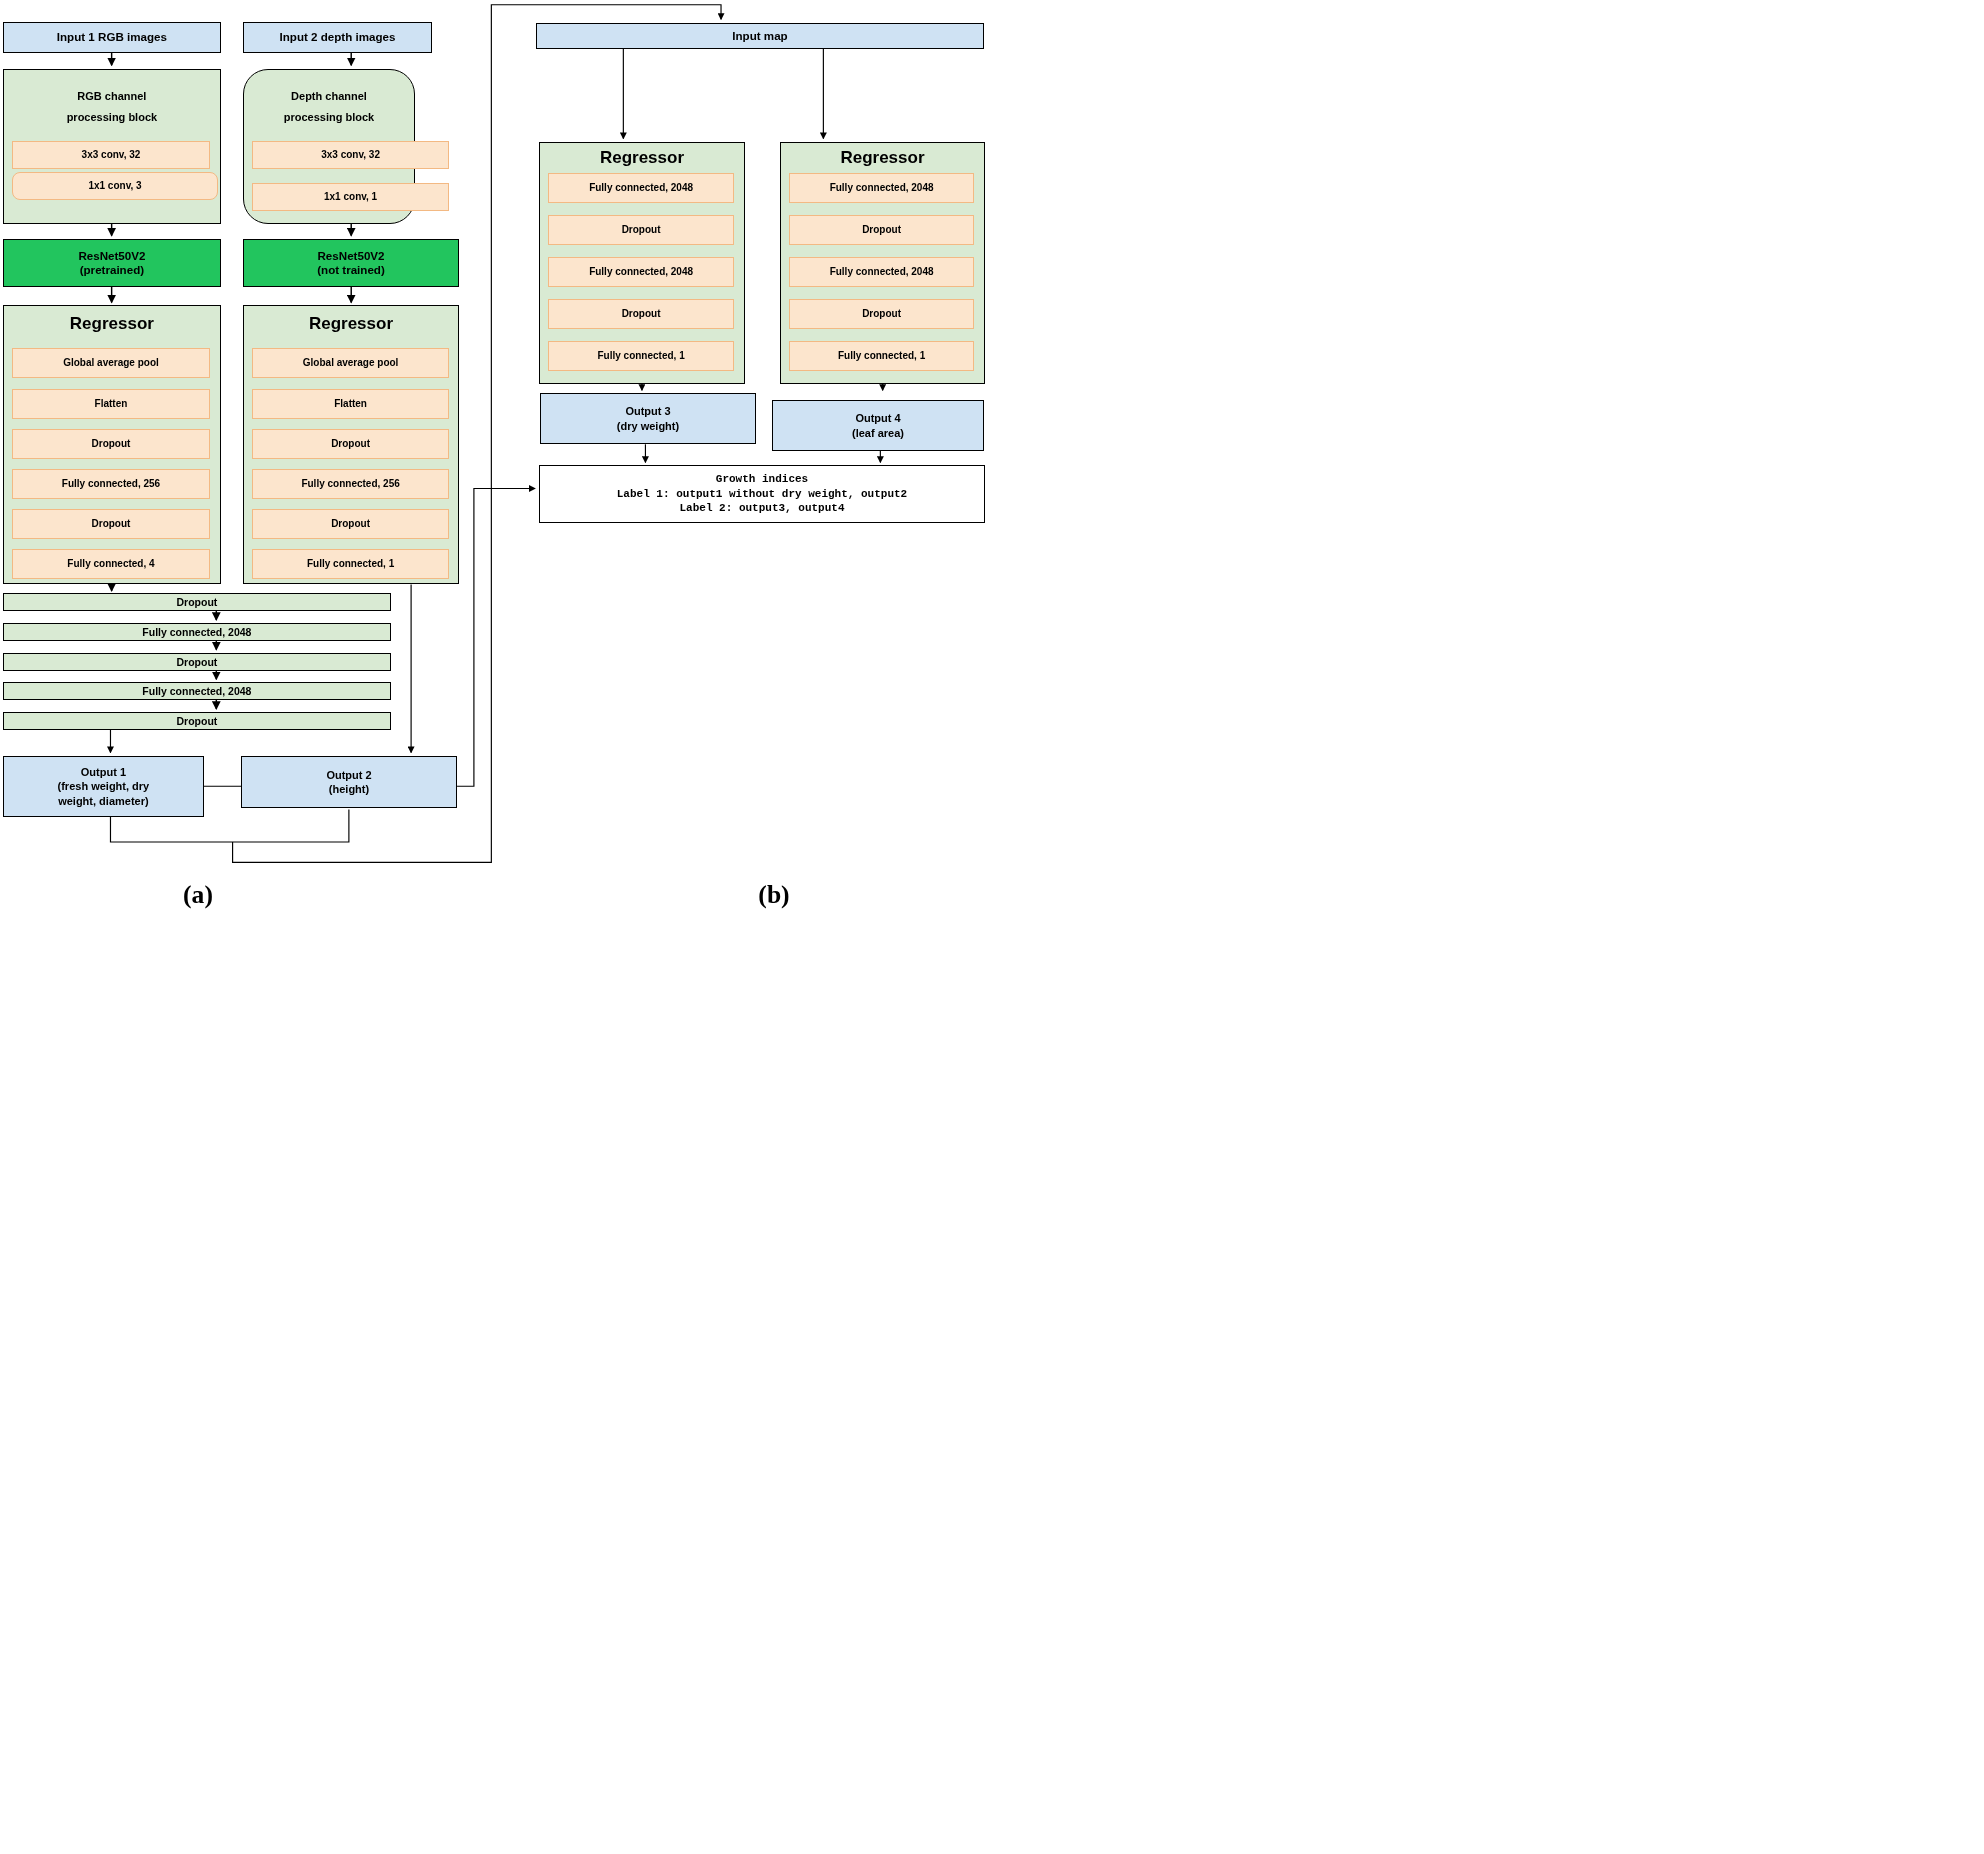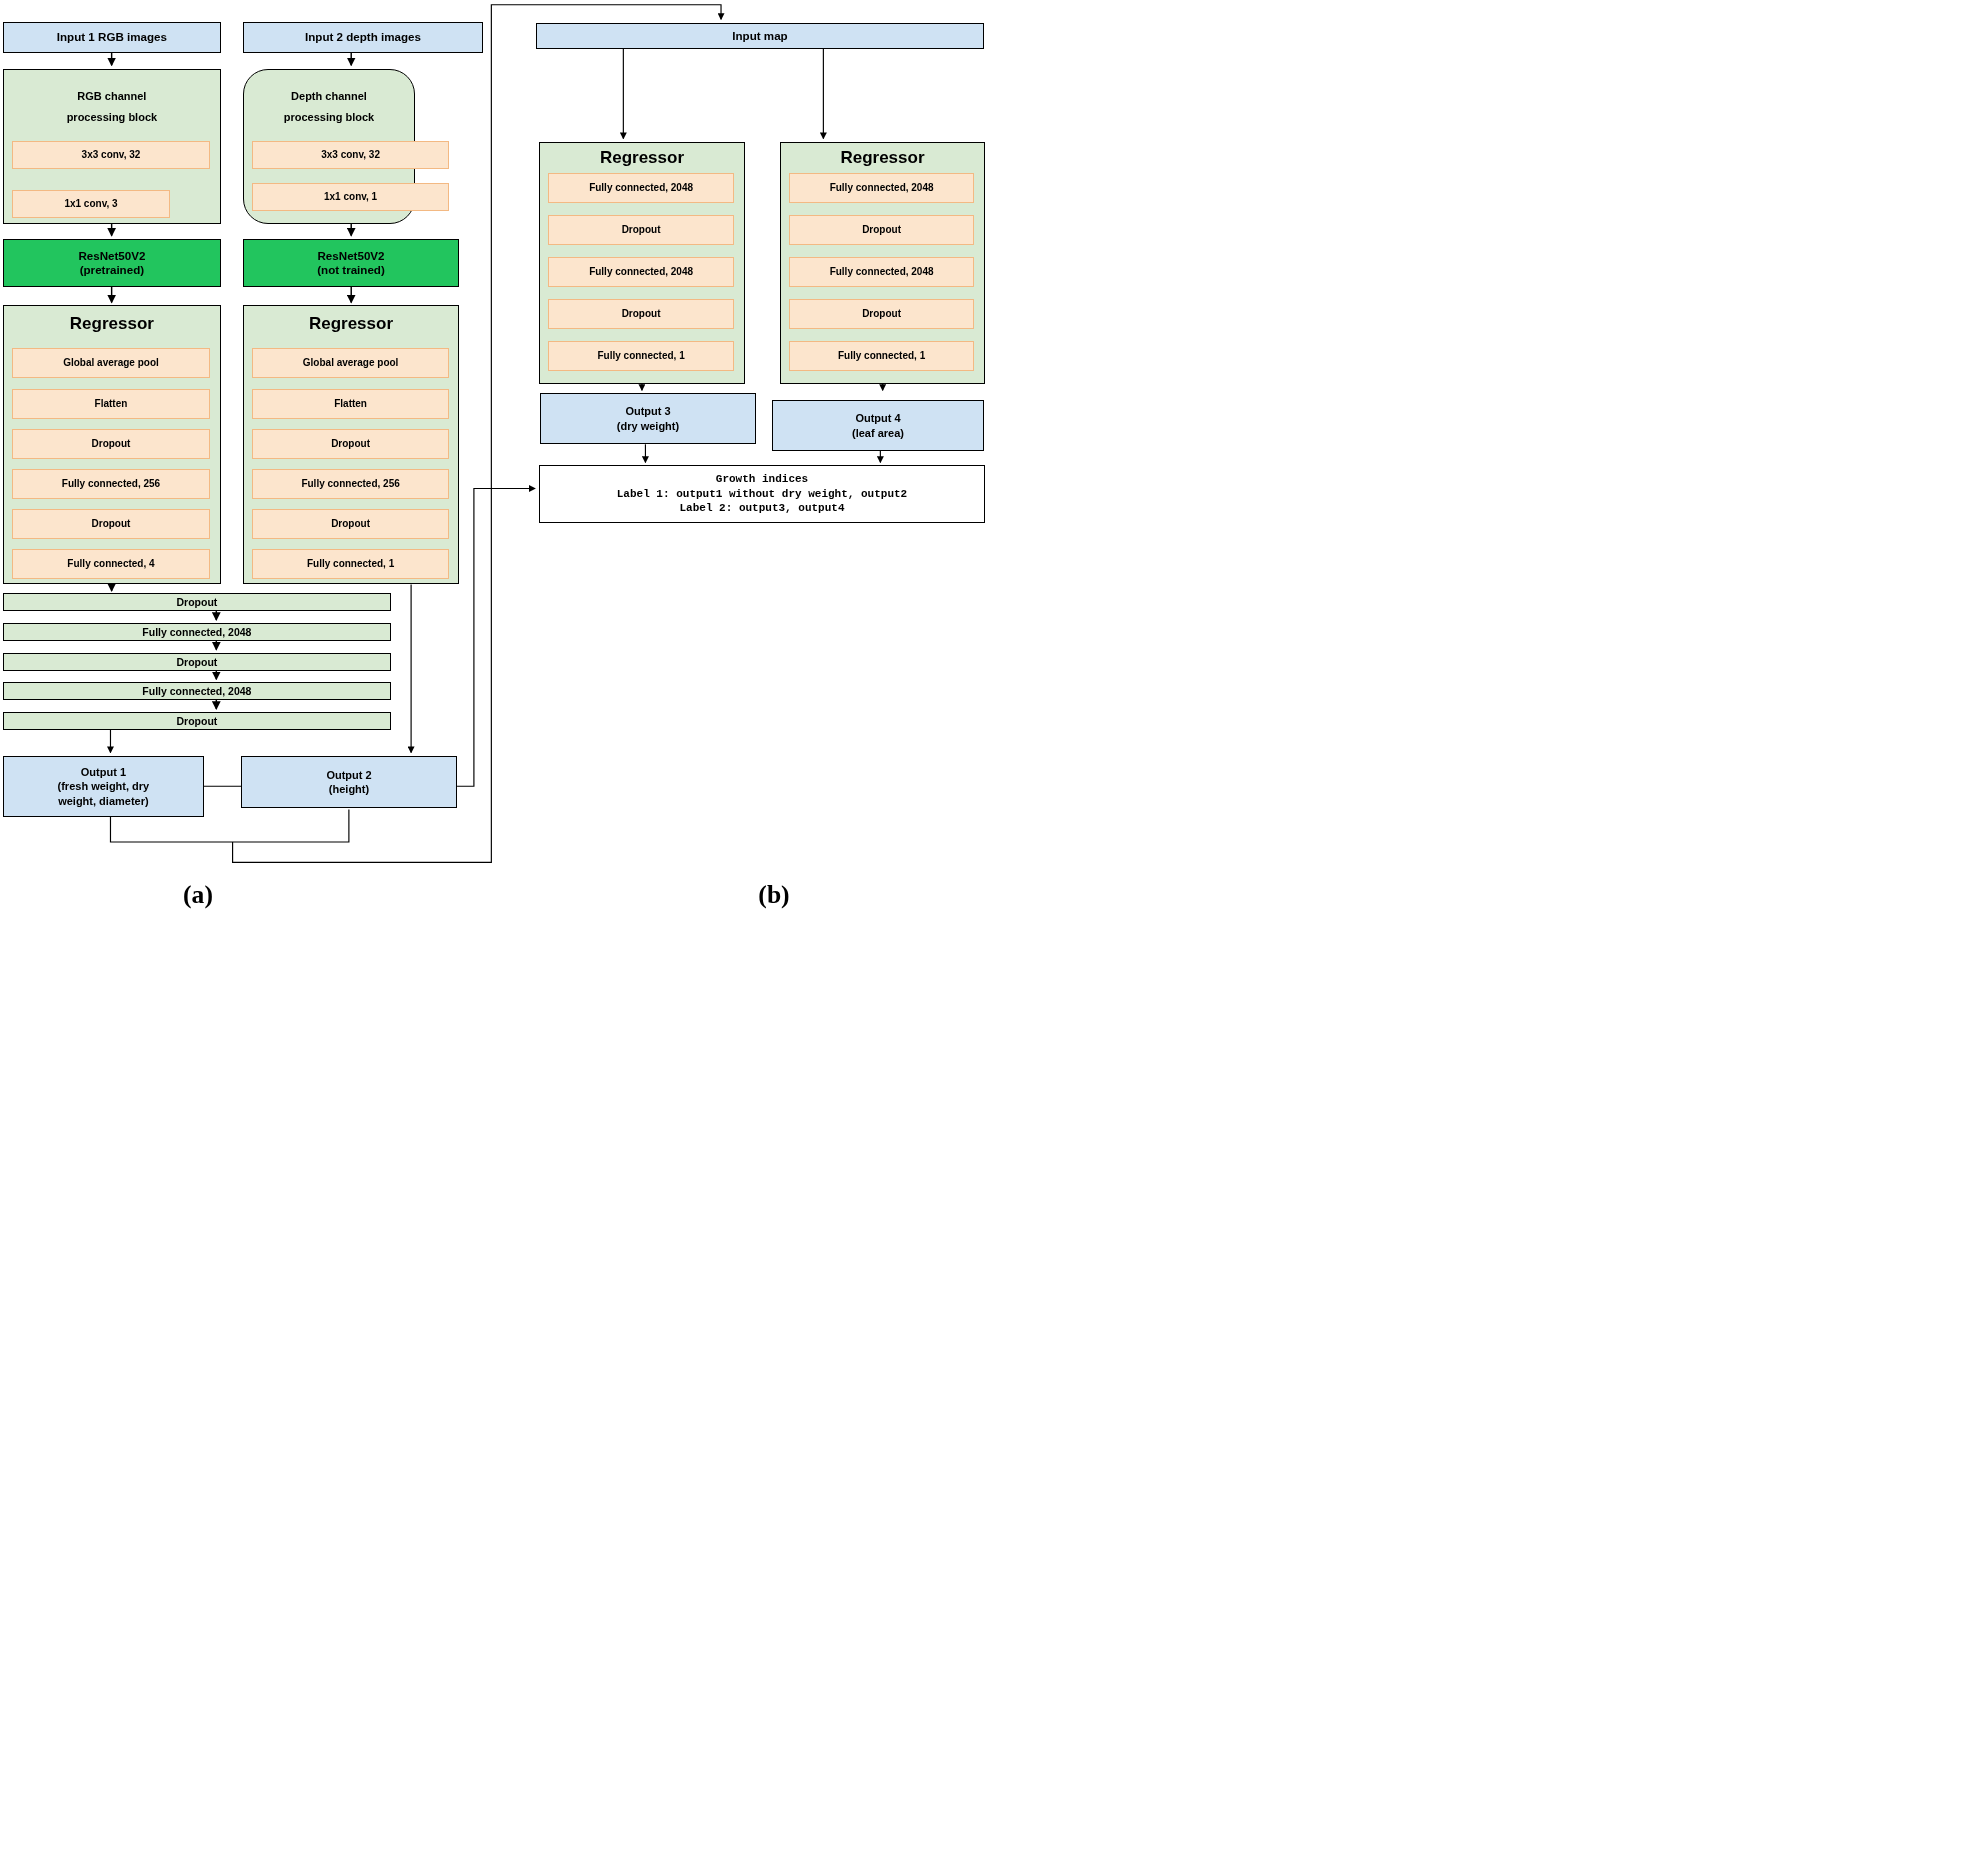--- a/index.html
+++ b/index.html
@@ -109,31 +109,31 @@
     <path d="M1104,660 V671" stroke="#000" stroke-width="2" fill="none" marker-end="url(#ah)"></path>
     <path d="M1518,660 V671" stroke="#000" stroke-width="2" fill="none" marker-end="url(#ah)"></path>
     <path d="M1110,764 V795" stroke="#000" stroke-width="2" fill="none" marker-end="url(#ah)"></path>
     <path d="M1514,764 V795" stroke="#000" stroke-width="2" fill="none" marker-end="url(#ah)"></path>
   </svg>
 
   <div class="box blue" style="left:2.9px;top:21.5px;width:218px;height:31px;">
     <div class="t20">Input 1 RGB images</div>
   </div>
 
-  <div class="box blue" style="left:243px;top:21.5px;width:240px;height:31px;text-align:right;">
+  <div class="box blue" style="left:243px;top:21.5px;width:189px;height:31px;text-align:right;">
     <div class="t20">Input 2 depth images</div>
   </div>
 
   <div class="box green topalign" style="left:2.9px;top:69px;width:218px;height:155px;padding-top:16.3px;">
     <div class="blocktitle">
       <div>RGB channel</div>
       <div>processing block</div>
     </div>
     <div class="bar" style="left:8.1px;top:71px;width:198px;height:28px;">3x3 conv, 32</div>
-    <div class="bar" style="left:8.1px;top:120px;width:158px;height:28px;">1x1 conv, 3</div>
+    <div class="bar" style="left:8.1px;top:102px;width:206px;height:28px;border-radius:8px;">1x1 conv, 3</div>
   </div>
 
   <div class="box green topalign" style="left:243px;top:69px;width:172px;height:155px;padding-top:16.3px;border-radius:25px;">
     <div class="blocktitle">
       <div>Depth channel</div>
       <div>processing block</div>
     </div>
     <div class="bar" style="left:8.1px;top:71px;width:197px;height:28px;">3x3 conv, 32</div>
     <div class="bar" style="left:8.1px;top:113px;width:197px;height:28px;">1x1 conv, 1</div>
   </div>

